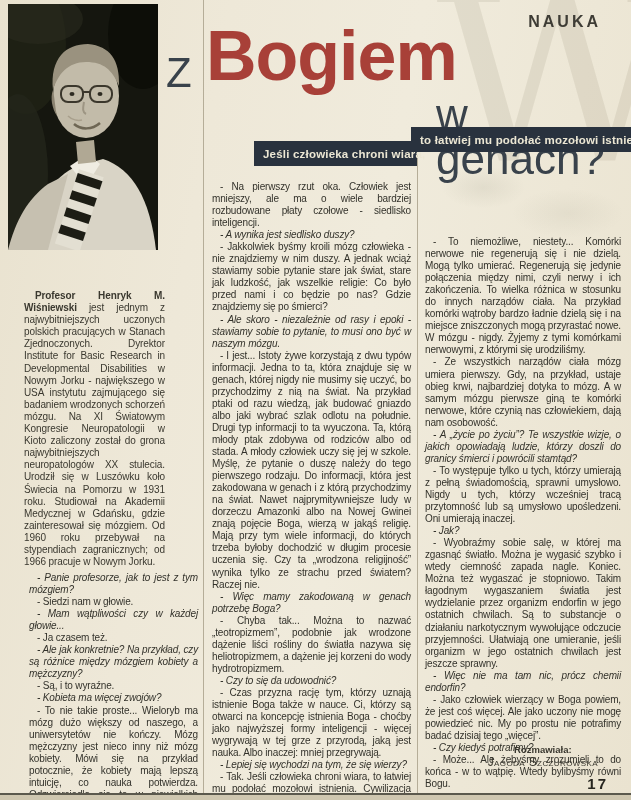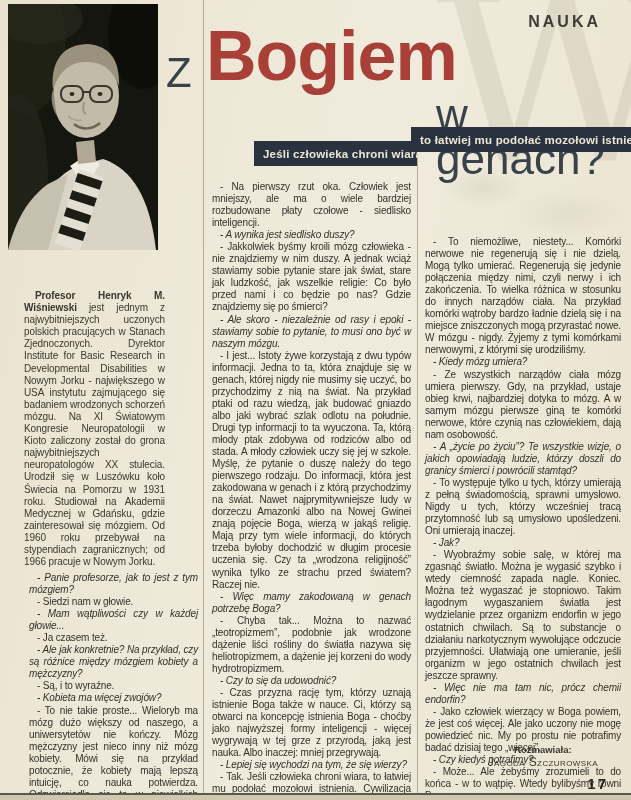--- a/index.html
+++ b/index.html
@@ -193,21 +193,20 @@
     <p class="q">- Lepiej się wychodzi na tym, że się wierzy?</p>
 
     <p class="a">- Tak. Jeśli człowieka chroni wiara, to łatwiej mu podołać mozołowi istnienia. Cywilizacja stwarza ogromny nacisk na mózg, nacisk na wykazanie się inteligencją, na zachowanie się w trudnych warunkach.</p>
 
   </div>
 
 <div class="col col-right">
 
     <p class="a">- To niemożliwe, niestety... Komórki nerwowe nie regenerują się i nie dzielą. Mogą tylko umierać. Regenerują się jedynie połączenia między nimi, czyli nerwy i ich zakończenia. To wielka różnica w stosunku do innych narządów ciała. Na przykład komórki wątroby bardzo ładnie dzielą się i na miejsce zniszczonych mogą przyrastać nowe. W mózgu - nigdy. Żyjemy z tymi komórkami nerwowymi, z którymi się urodziliśmy.</p>
 
-    <p class="q">- Kiedy mózg umiera?</p>
 
     <p class="a">- Ze wszystkich narządów ciała mózg umiera pierwszy. Gdy, na przykład, ustaje obieg krwi, najbardziej dotyka to mózg. A w samym mózgu pierwsze giną te komórki nerwowe, które czynią nas człowiekiem, dają nam osobowość.</p>
 
     <p class="q">- A „życie po życiu”? Te wszystkie wizje, o jakich opowiadają ludzie, którzy doszli do granicy śmierci i powrócili stamtąd?</p>
 
     <p class="a">- To występuje tylko u tych, którzy umierają z pełną świadomością, sprawni umysłowo. Nigdy u tych, którzy wcześniej tracą przytomność lub są umysłowo upośledzeni. Oni umierają inaczej.</p>
 
     <p class="q">- Jak?</p>
 
     <p class="a">- Wyobraźmy sobie salę, w której ma zgasnąć światło. Można je wygasić szybko i wtedy ciemność zapada nagle. Koniec. Można też wygaszać je stopniowo. Takim łagodnym wygaszaniem światła jest wydzielanie przez organizm endorfin w jego ostatnich chwilach. Są to substancje o działaniu narkotycznym wywołujące odczucie przyjemności. Ułatwiają one umieranie, jeśli organizm w jego ostatnich chwilach jest jeszcze sprawny.</p>

